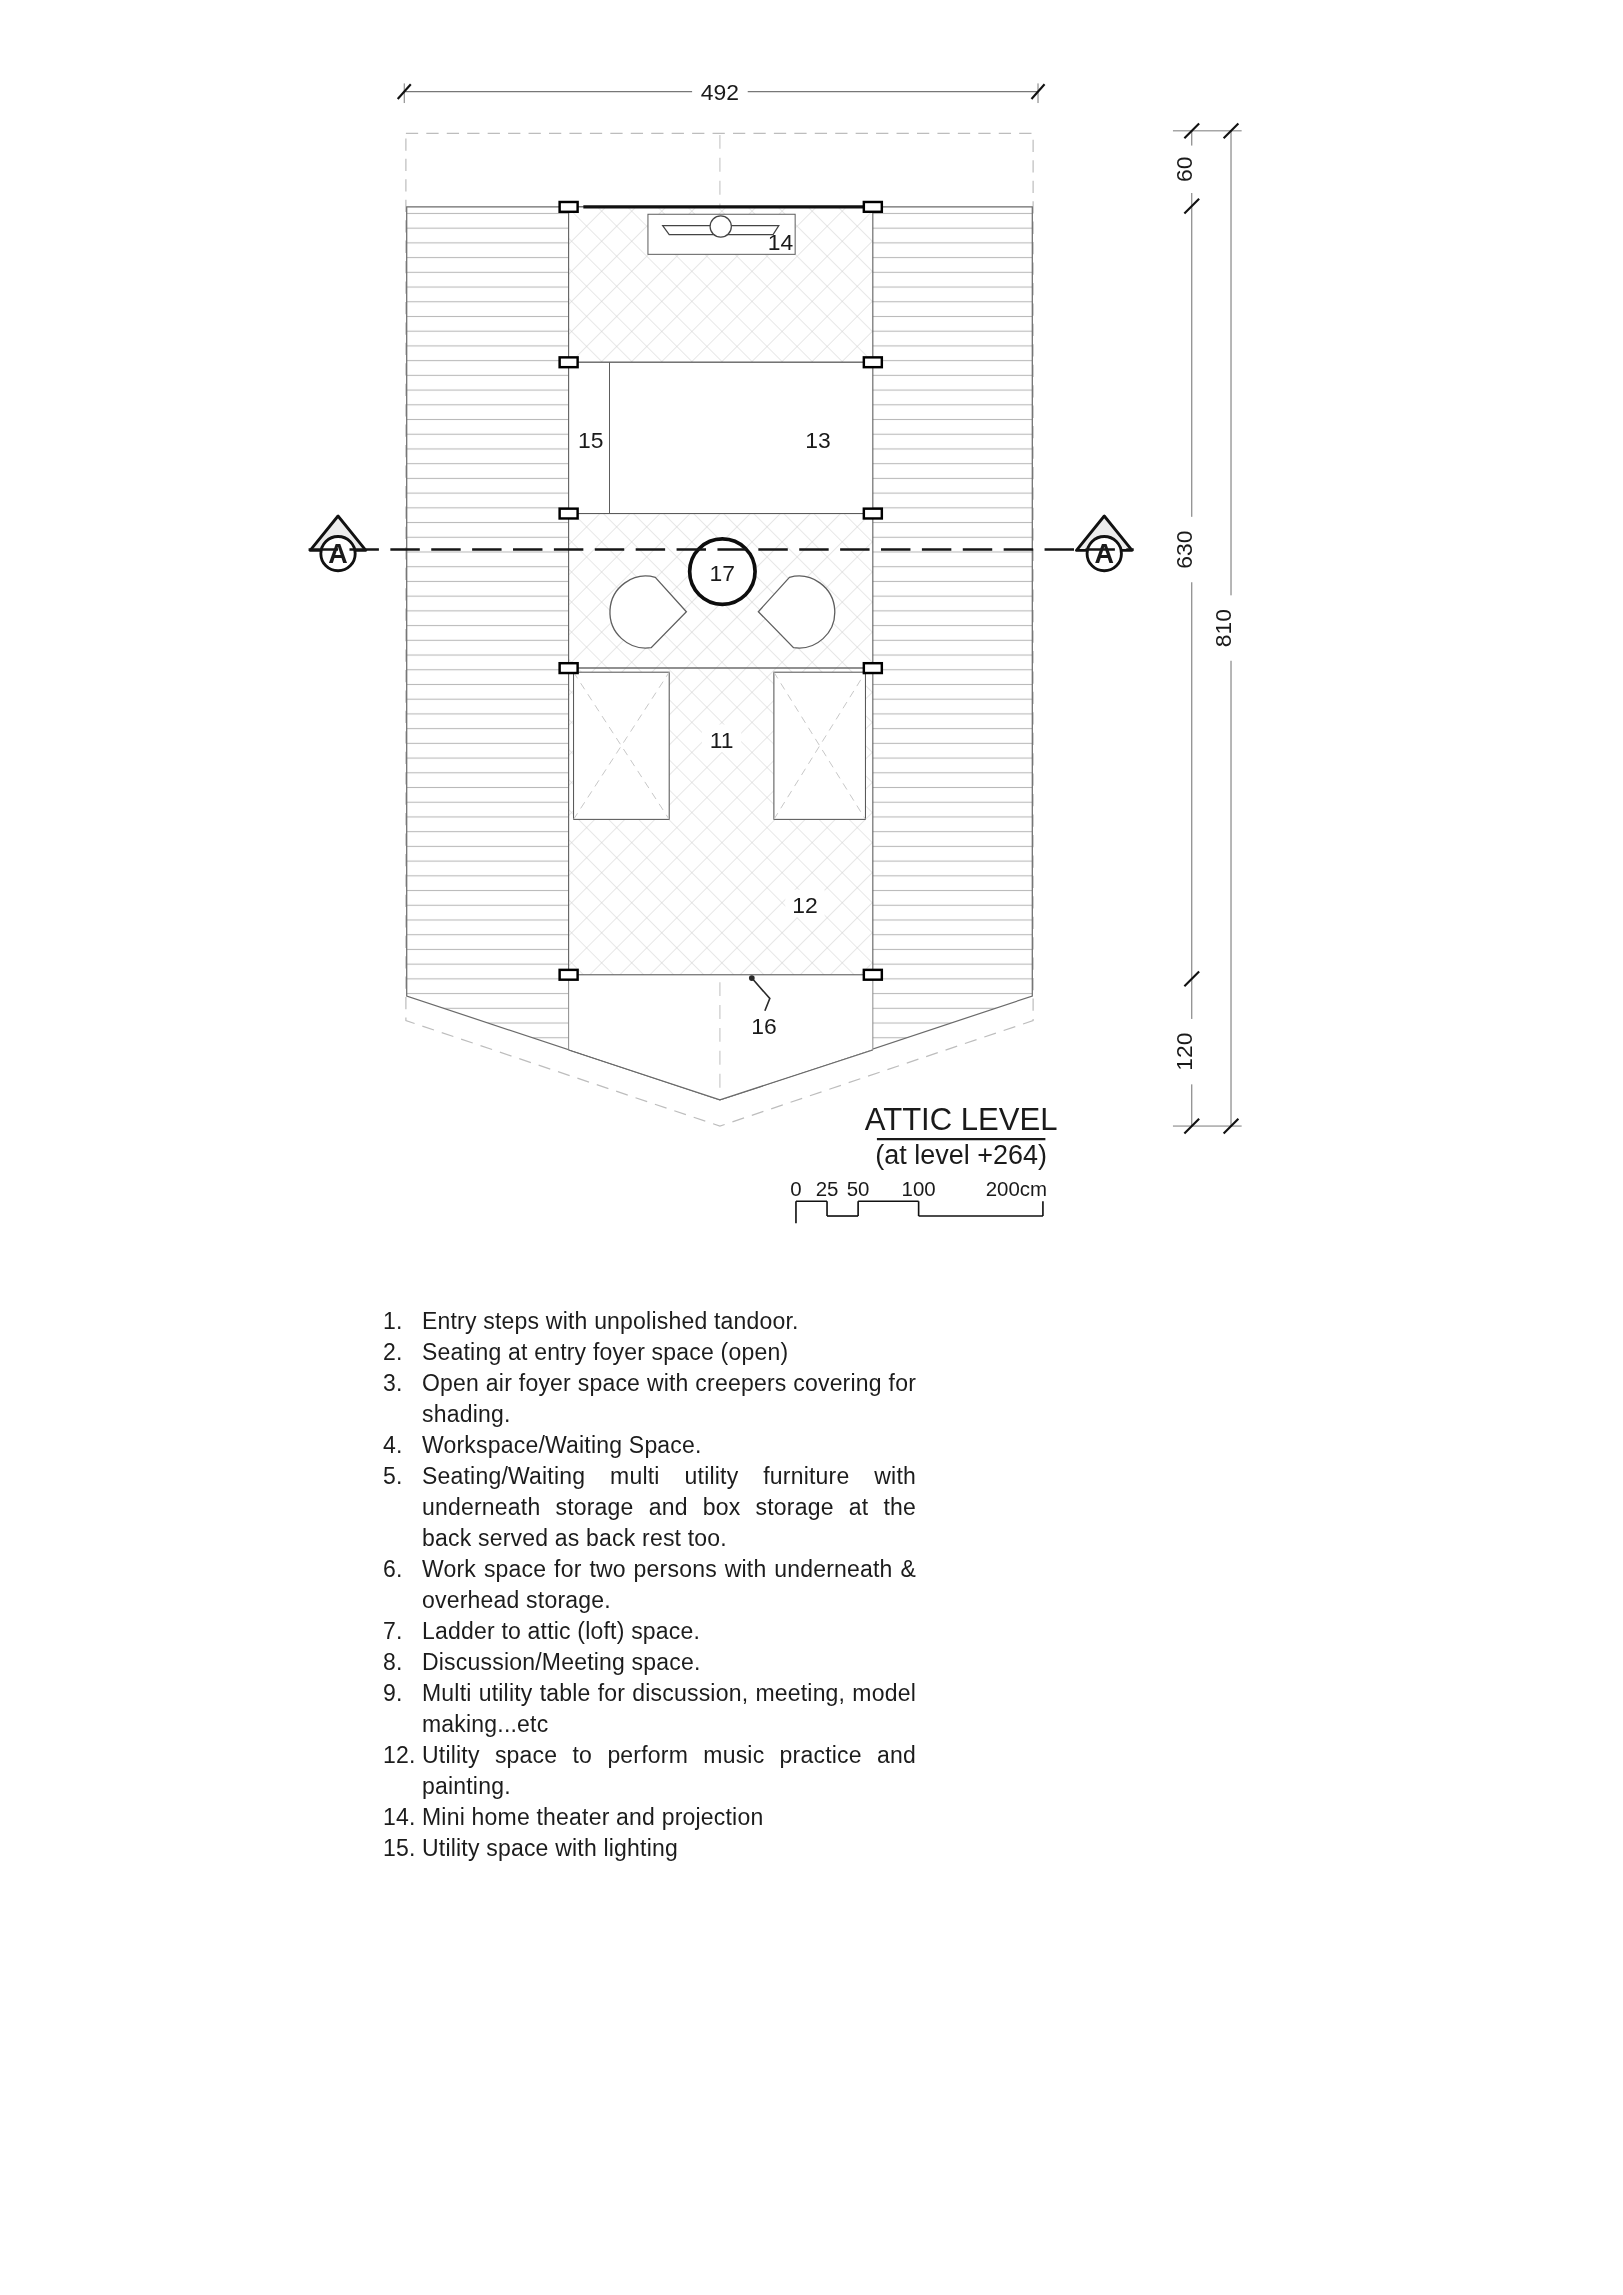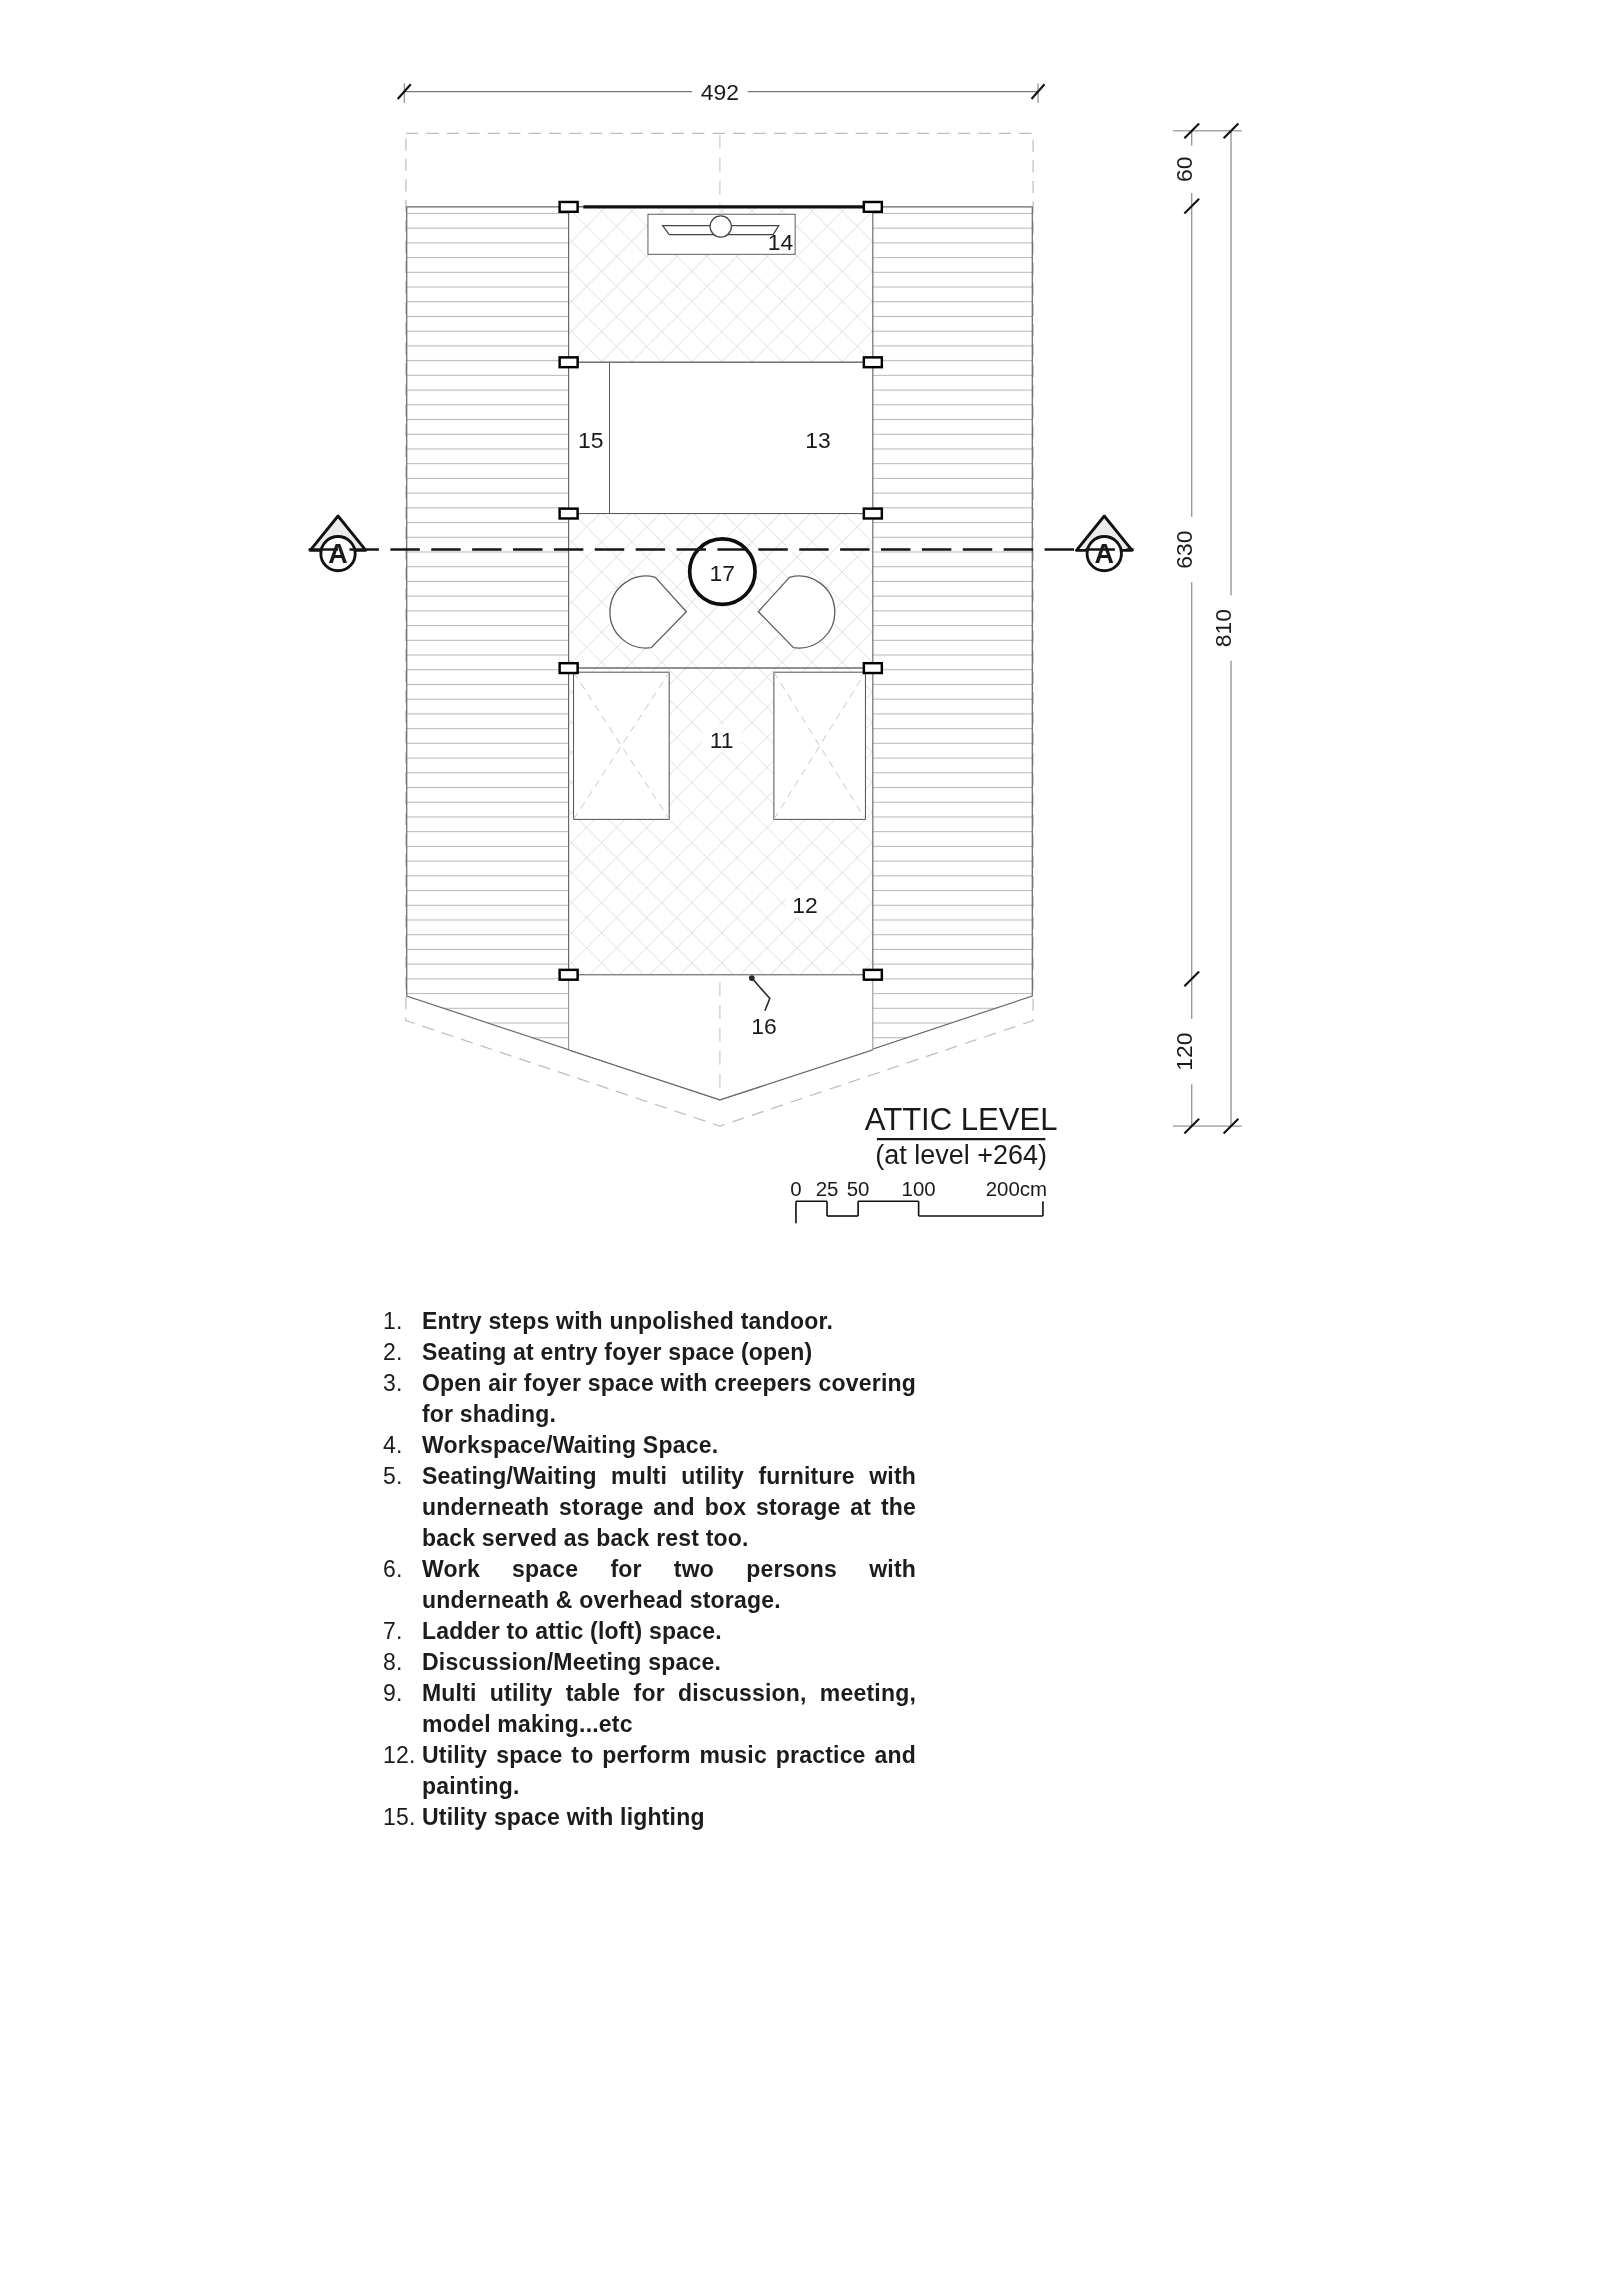--- a/index.html
+++ b/index.html
@@ -10,21 +10,21 @@
   .lbl{font-size:28px;}
   .dim{font-size:28px;}
   .marker-letter{font-size:33px;font-weight:bold;}
   .title-text{font-size:38px;}
   .subtitle-text{font-size:33px;}
   .scale-lbl{font-size:25px;}
   .legend{position:absolute;left:383px;top:1306px;width:533px;
           font-size:23px;line-height:31px;letter-spacing:0.2px;}
   .lrow{display:flex;}
   .lnum{flex:0 0 39px;width:39px;}
-  .ltext{flex:1;text-align:justify;font-weight:bold;}
+  .ltext{flex:1;text-align:justify;}
 </style>
 </head>
 <body>
 
 <div class="sheet">
 
   <svg class="drawing-svg" width="1623" height="1243" viewBox="0 0 1984 1520">
     <defs>
       <pattern id="roofH" width="12" height="18" patternUnits="userSpaceOnUse">
         <rect width="12" height="18" fill="#ffffff"></rect>
@@ -201,19 +201,23 @@
       </div>
     <div class="lrow">
         <span class="lnum">9.</span>
         <span class="ltext">Multi utility table for discussion, meeting, model making...etc</span>
       </div>
     <div class="lrow">
         <span class="lnum">12.</span>
         <span class="ltext">Utility space to perform music practice and painting.</span>
       </div>
     <div class="lrow">
+        <span class="lnum">14.</span>
+        <span class="ltext">Mini home theater and projection</span>
+      </div>
+    <div class="lrow">
         <span class="lnum">15.</span>
         <span class="ltext">Utility space with lighting</span>
       </div>
   </div>
 
 </div>
 
 
 </body></html>

